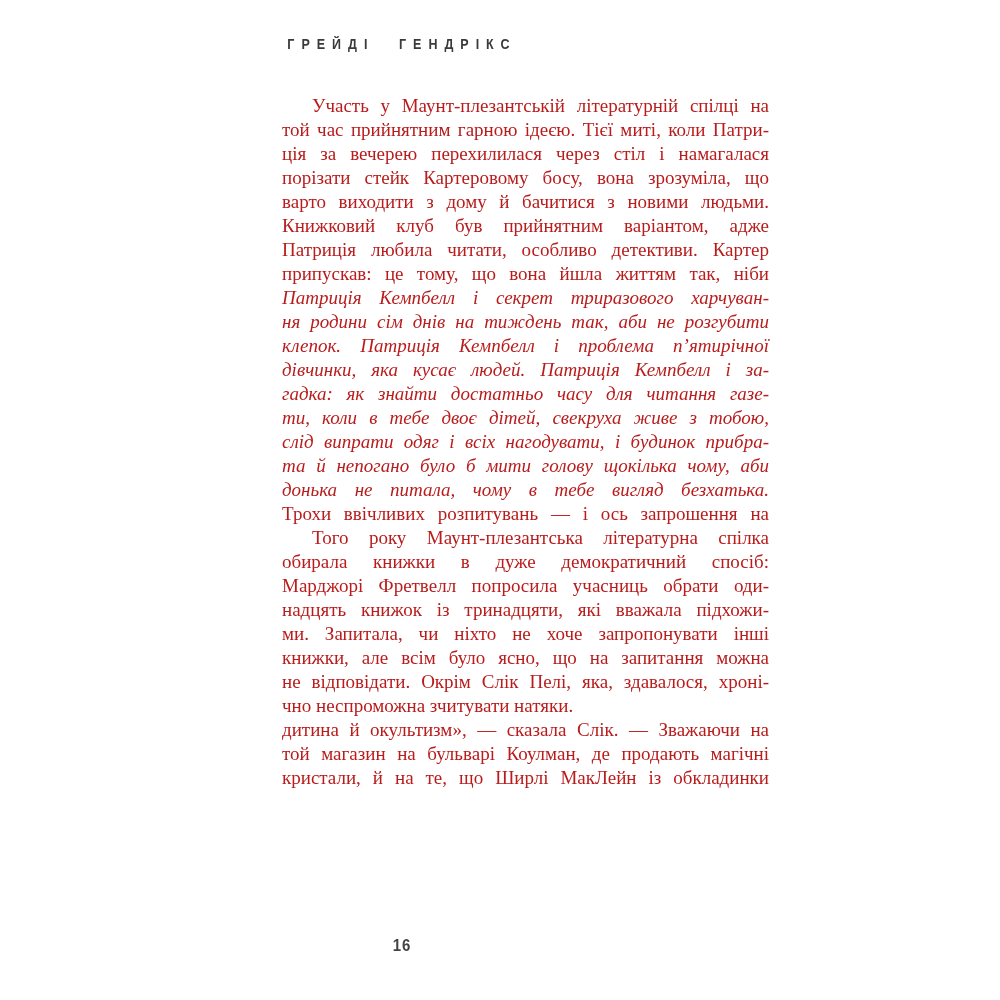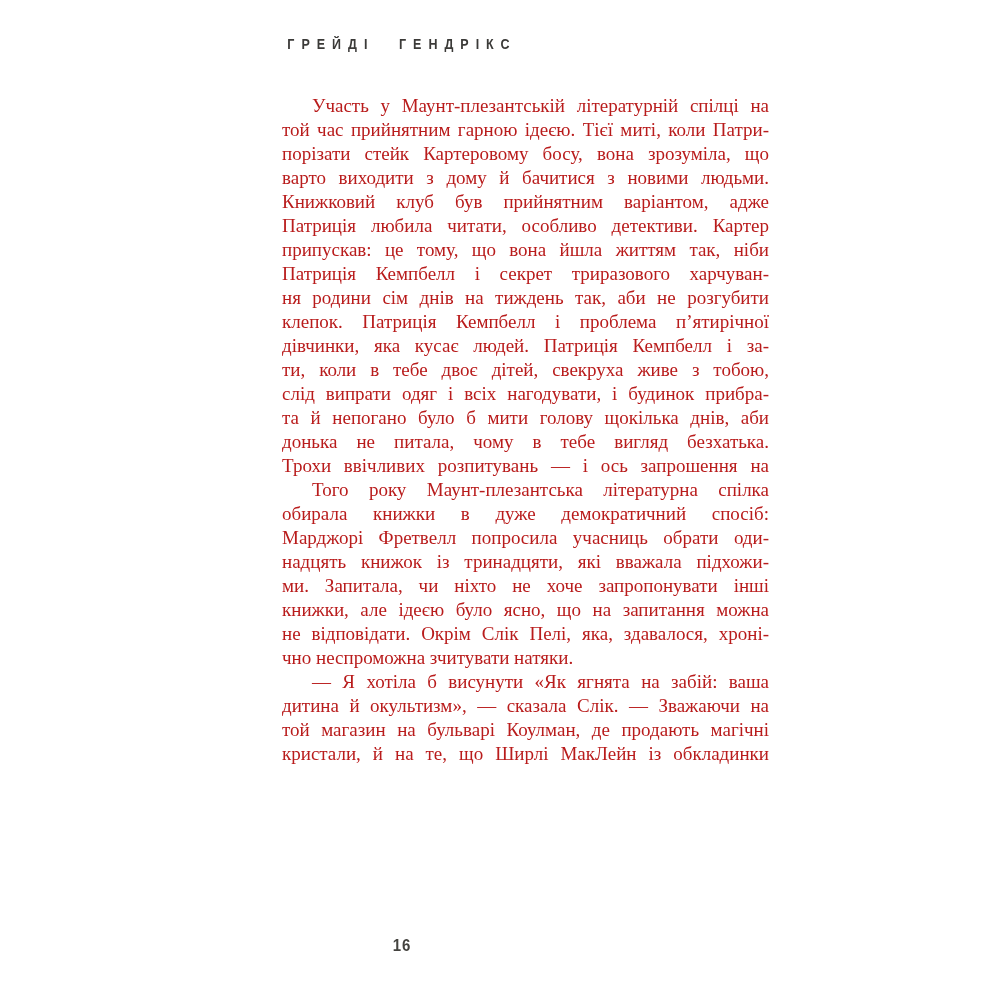--- a/index.html
+++ b/index.html
@@ -38,21 +38,21 @@
     font-size: 19px;
     line-height: 24px;
     color: #b91c1c;
     margin-left: 24px;
   }
   .line {
     text-align: justify;
     text-align-last: justify;
     white-space: normal;
   }
-  .line.italic { }
+  .line.italic { font-style: italic; }
   .line.indent { text-indent: 30px; }
   .line.para-end { text-align-last: left; }
   .page-number {
     position: absolute;
     top: 936px;
     left: 0;
     right: 0;
     text-align: center;
     font-family: "Liberation Sans", sans-serif;
     font-weight: 700;
@@ -64,42 +64,43 @@
 </style>
 </head>
 <body>
 
 <div class="page">
   <div class="running-header">ГРЕЙДІ ГЕНДРІКС</div>
 
   <div class="body-text">
       <div class="line indent">Участь у Маунт-плезантській літературній спілці на</div>
       <div class="line">той час прийнятним гарною ідеєю. Тієї миті, коли Патри-</div>
+      <div class="line">ція за вечерею перехилилася через стіл і намагалася</div>
       <div class="line">порізати стейк Картеровому босу, вона зрозуміла, що</div>
       <div class="line">варто виходити з дому й бачитися з новими людьми.</div>
       <div class="line">Книжковий клуб був прийнятним варіантом, адже</div>
       <div class="line">Патриція любила читати, особливо детективи. Картер</div>
       <div class="line">припускав: це тому, що вона йшла життям так, ніби</div>
       <div class="line italic">Патриція Кемпбелл і секрет триразового харчуван-</div>
       <div class="line italic">ня родини сім днів на тиждень так, аби не розгубити</div>
       <div class="line italic">клепок. Патриція Кемпбелл і проблема п’ятирічної</div>
       <div class="line italic">дівчинки, яка кусає людей. Патриція Кемпбелл і за-</div>
+      <div class="line italic">гадка: як знайти достатньо часу для читання газе-</div>
       <div class="line italic">ти, коли в тебе двоє дітей, свекруха живе з тобою,</div>
       <div class="line italic">слід випрати одяг і всіх нагодувати, і будинок прибра-</div>
-      <div class="line italic">та й непогано було б мити голову щокілька днів, аби</div>
+      <div class="line italic">та й непогано було б мити голову щокілька чому, аби</div>
       <div class="line italic">донька не питала, чому в тебе вигляд безхатька.</div>
       <div class="line">Трохи ввічливих розпитувань — і ось запрошення на</div>
       <div class="line indent">Того року Маунт-плезантська літературна спілка</div>
       <div class="line">обирала книжки в дуже демократичний спосіб:</div>
       <div class="line">Марджорі Фретвелл попросила учасниць обрати оди-</div>
       <div class="line">надцять книжок із тринадцяти, які вважала підхожи-</div>
       <div class="line">ми. Запитала, чи ніхто не хоче запропонувати інші</div>
-      <div class="line">книжки, але ідеєю було ясно, що на запитання можна</div>
+      <div class="line">книжки, але всім було ясно, що на запитання можна</div>
       <div class="line">не відповідати. Окрім Слік Пелі, яка, здавалося, хроні-</div>
       <div class="line para-end">чно неспроможна зчитувати натяки.</div>
-      <div class="line indent">— Я хотіла б висунути «Як ягнята на забій: ваша</div>
       <div class="line">дитина й окультизм», — сказала Слік. — Зважаючи на</div>
       <div class="line">той магазин на бульварі Коулман, де продають магічні</div>
       <div class="line">кристали, й на те, що Ширлі МакЛейн із обкладинки</div>
     </div>
 
   <div class="page-number">16</div>
 </div>
 
 </body></html>

